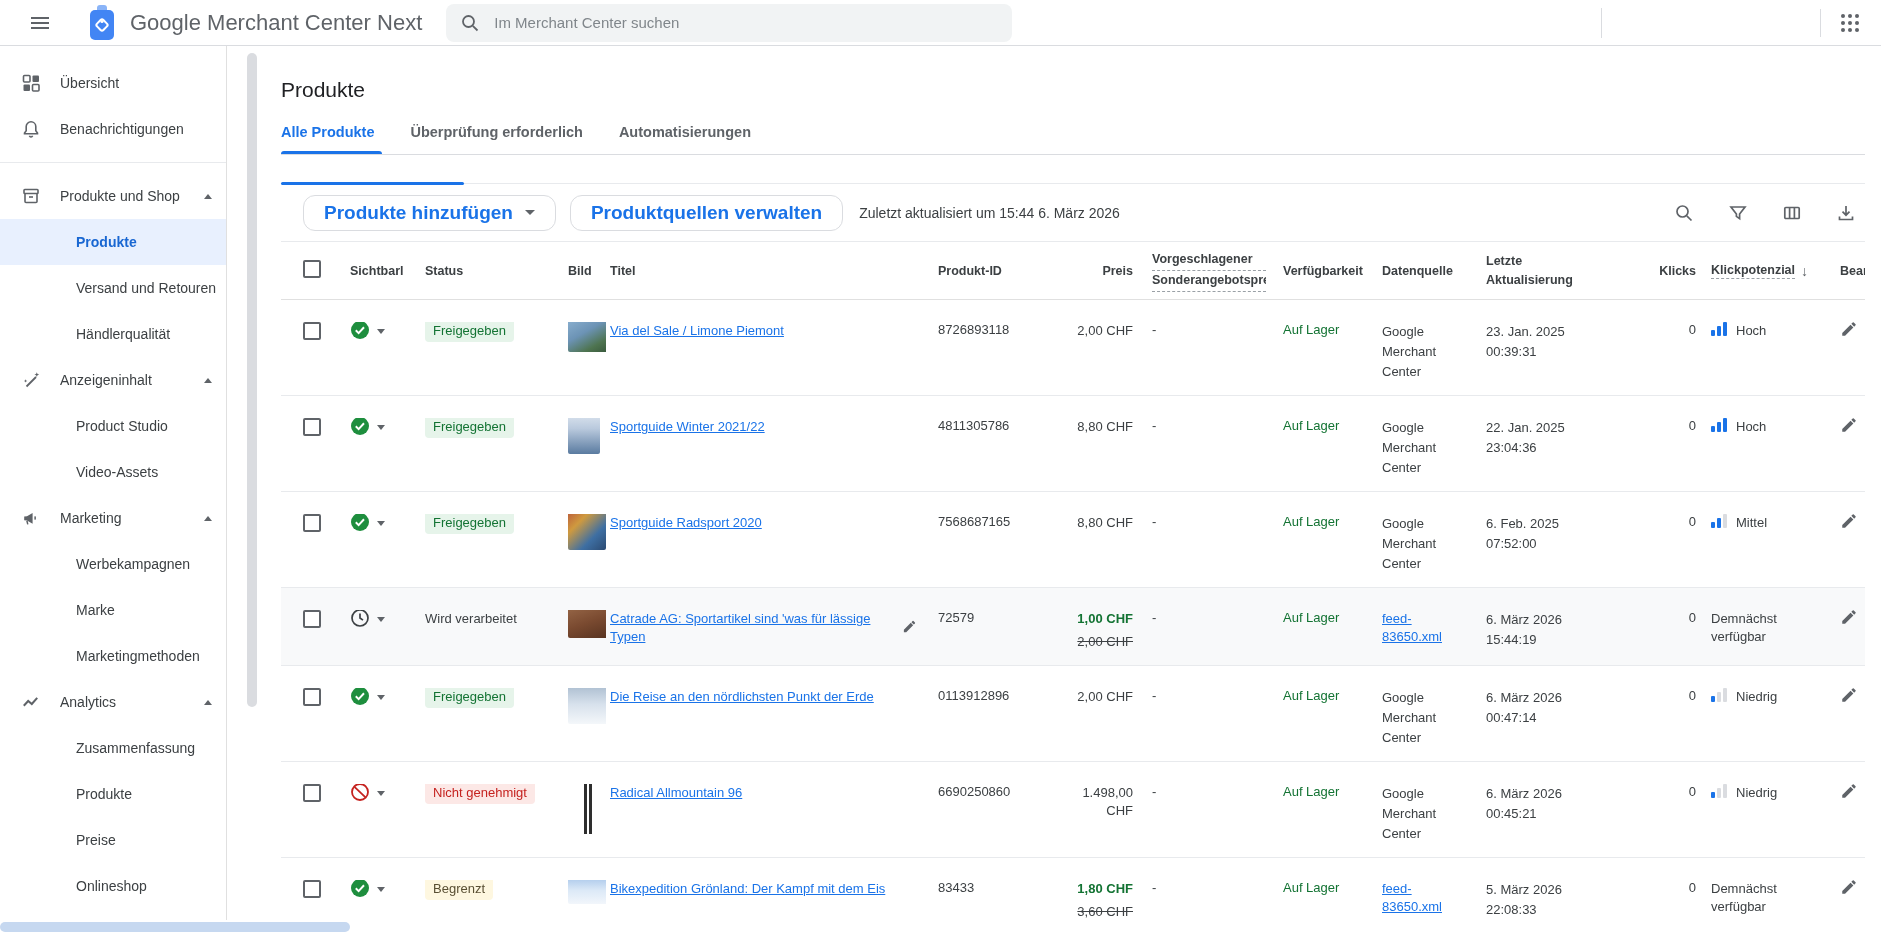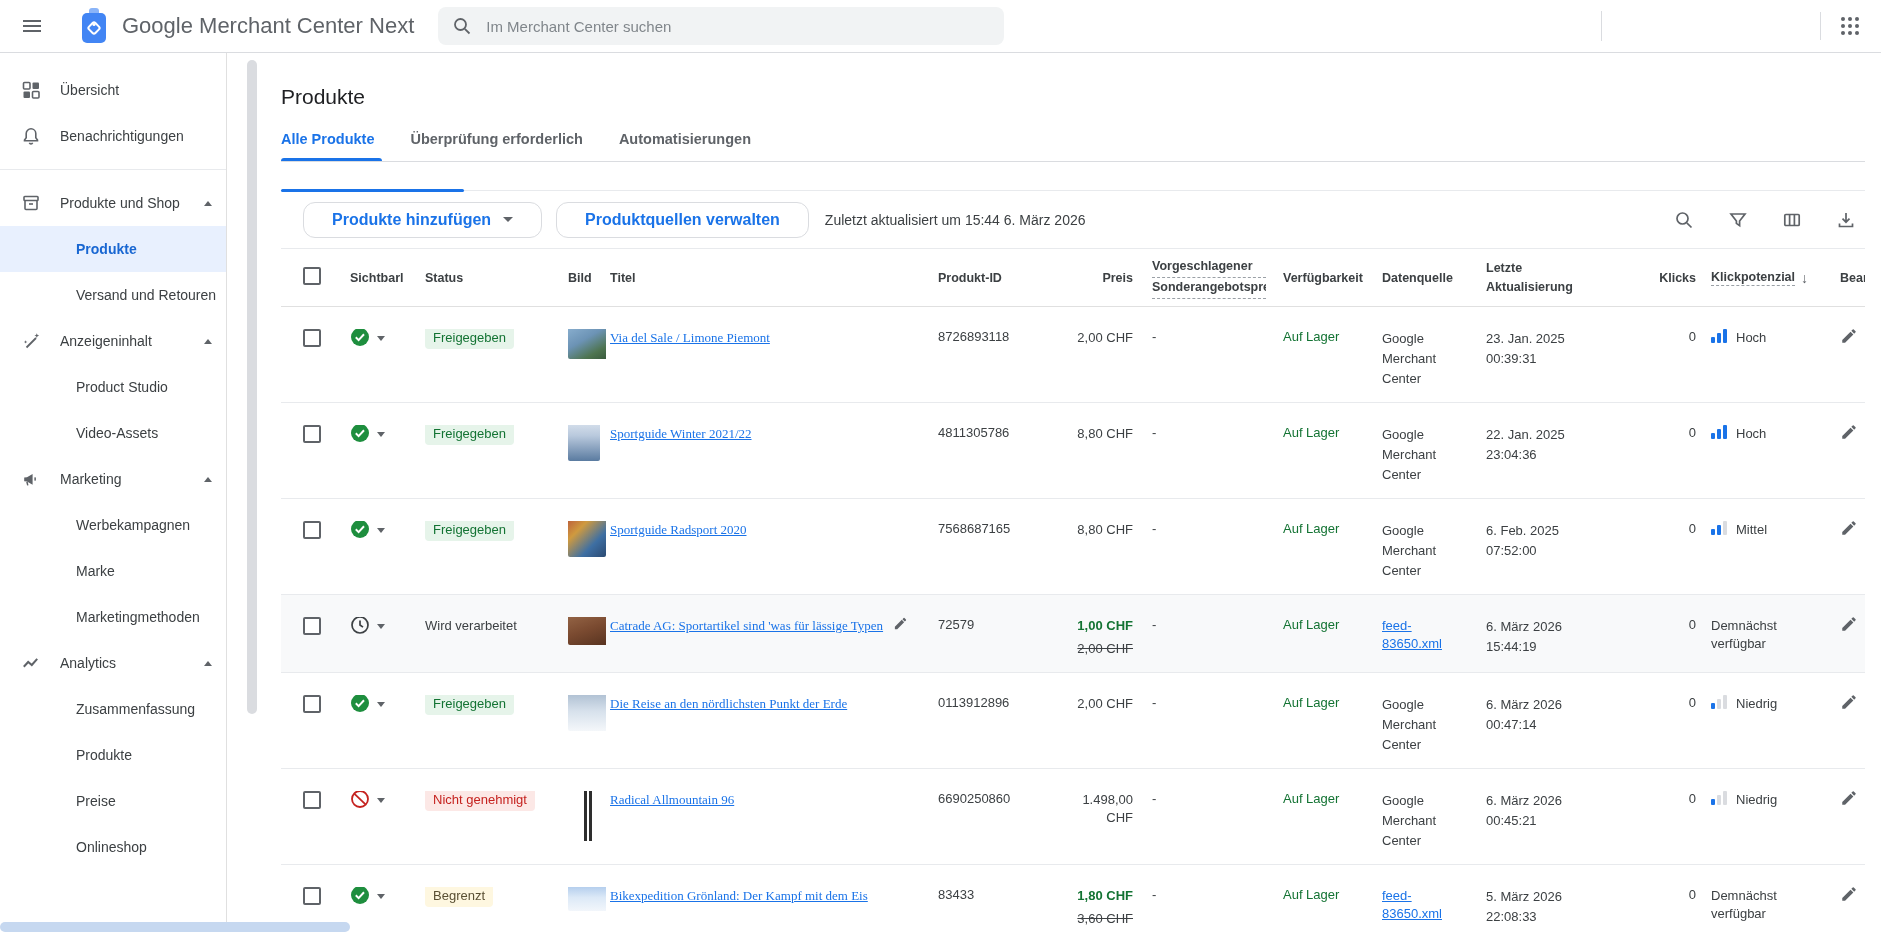--- a/index.html
+++ b/index.html
@@ -3,21 +3,21 @@
 <meta charset="utf-8">
 <style>
   * { box-sizing: border-box; }
   html,body { margin:0; padding:0; }
   body {
     width:1881px; height:933px; overflow:hidden; position:relative;
     background:#fff; color:#3c4043;
     font-family:"Liberation Sans", sans-serif; font-size:13px;
   }
   
-  .topbar { height:53px; border-bottom:1px solid #dadce0; display:flex; align-items:center; padding-left:10px; }
+  .topbar { height:46px; border-bottom:1px solid #dadce0; display:flex; align-items:center; padding-left:18px; }
   .hamburger { width:44px; height:44px; border:none; background:transparent; display:flex; flex-direction:column; justify-content:center; align-items:center; gap:3px; cursor:pointer; }
   .hamburger i { display:block; width:18px; height:2px; background:#5f6368; }
   .logo { margin-left:26px; display:flex; align-items:center; }
   .app-title { margin-left:14px; font-size:22px; color:#5f6368; white-space:nowrap; letter-spacing:0; }
   .searchbox { margin-left:24px; width:566px; height:38px; background:#f1f3f4; border-radius:8px; display:flex; align-items:center; padding:0 14px; }
   .searchbox svg { flex:none; }
   .searchbox input { border:none; outline:none; background:transparent; margin-left:12px; width:100%; font-size:15px; color:#202124; font-family:"Liberation Sans",sans-serif; }
   .searchbox input::placeholder { color:#80868b; }
   .topbar-right { margin-left:auto; display:flex; align-items:center; }
   .tb-divider { width:1px; background:#dadce0; }
@@ -42,21 +42,21 @@
   .main { flex:1; padding:0 16px 0 54px; overflow:hidden; }
   h1.page-title { margin:32px 0 0; font-size:21px; font-weight:400; color:#202124; }
   .tabs { margin-top:9px; display:flex; border-bottom:1px solid #dadce0; }
   .tab { position:relative; padding:13px 18px 14px; font-size:14.5px; font-weight:bold; color:#5f6368; cursor:pointer; white-space:nowrap; }
   .tab:first-child { padding-left:0; }
   .tab.active { color:#1a73e8; }
   .tab.active::after { content:""; position:absolute; left:0; right:10px; bottom:0; height:3px; border-radius:3px 3px 0 0; background:#1a73e8; }
   .subline { margin-top:28px; height:1px; background:#e8eaed; position:relative; }
   .subline .blue-seg { position:absolute; left:0; top:-1px; width:183px; height:3px; border-radius:2px; background:#1a73e8; }
   .toolbar { height:58px; display:flex; align-items:center; border-bottom:1px solid #e8eaed; }
-  .btn { height:36px; border:1px solid #dadce0; border-radius:12px; background:#fff; color:#1a73e8; font-size:16px; font-weight:bold; font-family:"Liberation Sans",sans-serif; padding:0 28px; display:flex; align-items:center; cursor:pointer; white-space:nowrap; }
+  .btn { height:36px; border:1px solid #dadce0; border-radius:12px; background:#fff; color:#1a73e8; font-size:19px; font-weight:bold; font-family:"Liberation Sans",sans-serif; padding:0 20px; display:flex; align-items:center; cursor:pointer; white-space:nowrap; }
   .btn .dd-caret { margin-left:12px; width:0; height:0; border-left:5px solid transparent; border-right:5px solid transparent; border-top:5px solid #5f6368; }
   .btn-add { margin-left:22px; }
   .btn-src { margin-left:14px; }
   .last-updated { margin-left:16px; font-size:14px; color:#3c4043; white-space:nowrap; }
   .toolbar-icons { margin-left:auto; display:flex; gap:30px; margin-right:7px; }
   .icon-btn { border:none; background:transparent; padding:2px; cursor:pointer; display:flex; }
   
   .grid-row { display:grid; grid-template-columns:44px 96px 120px 65px 325px 140px 68px 127px 110px 100px 145px 80px 125px 1fr; }
   .thead { height:58px; align-items:center; border-bottom:1px solid #e0e0e0; color:#3c4043; font-weight:bold; font-size:12.5px; }
   .cell { overflow:hidden; }
@@ -91,21 +91,21 @@
   .badge-plain { background:transparent; color:#3c4043; padding-left:0; }
   .pimg { border-radius:2px; margin-top:-6px; }
   .pimg-1 { width:50px; height:36px; background:linear-gradient(150deg,#8fb4d4 0%,#6c93b5 40%,#4e7450 70%,#2f4d33 100%); }
   .pimg-2 { width:32px; height:46px; background:linear-gradient(180deg,#e8eef5 0%,#b9c9dd 45%,#5a7ba0 100%); margin-top:-10px; }
   .pimg-3 { width:38px; height:46px; background:linear-gradient(135deg,#b5493a 0%,#cf9a3f 35%,#3e6fa3 70%,#2b4a72 100%); margin-top:-10px; }
   .pimg-4 { width:48px; height:34px; background:linear-gradient(160deg,#9a6a4a 0%,#7a4a30 50%,#53301e 100%); }
   .pimg-5 { width:44px; height:44px; background:linear-gradient(180deg,#9fb3c8 0%,#d7e1ec 55%,#f4f7fa 100%); margin-top:-8px; }
   .pimg-6 { width:12px; height:60px; margin-left:14px; margin-top:-10px;
             background:linear-gradient(90deg,#fff 0 2px,#2e2e2e 2px 5px,#fff 5px 7px,#2e2e2e 7px 10px,#fff 10px 12px); }
   .pimg-7 { width:48px; height:30px; background:linear-gradient(180deg,#9fc0e8 0%,#dce9f7 55%,#f2f6fb 100%); }
-  .title-wrap { display:flex; align-items:flex-start; gap:10px;font-family:Liberation Serif, serif; }
+  .title-wrap { display:flex; align-items:center; gap:10px; }
   a.tlink { color:#1a73e8; text-decoration:underline; line-height:18px; }
   .title-pencil { cursor:pointer; flex:none; margin-top:-1px; }
   .price-cur { line-height:18px; }
   .price-cur.green { color:#137333; font-weight:bold; }
   .price-old { color:#3c4043; text-decoration:line-through; line-height:18px; margin-top:5px; }
   .avail { color:#137333; }
   .src-text { line-height:20px; }
   .upd div { line-height:20px; }
   .bars { display:inline-flex; align-items:flex-end; gap:2px; height:14px; margin-right:9px; flex:none; }
   .bars i { width:4px; background:#dadce0; border-radius:1px; }
@@ -196,20 +196,23 @@
           </svg>
         </span>
         <span class="s-label">Produkte und Shop</span>
         <span class="caret-up"></span>
       </div>
       <div class="side-item sub selected">
         <span class="s-label">Produkte</span>
       </div>
       <div class="side-item sub">
         <span class="s-label">Versand und Retouren</span>
+      </div>
+      <div class="side-item sub">
+        <span class="s-label">Händlerqualität</span>
       </div>
       <div class="side-item">
         <span class="s-icon">
           <svg width="20" height="20" viewBox="0 0 20 20">
             <path d="M5.5 16.5L15 7" stroke="#5f6368" stroke-width="1.8" fill="none"></path>
             <path d="M15.8 2.2l.7 1.7 1.7.7-1.7.7-.7 1.7-.7-1.7-1.7-.7 1.7-.7z" fill="#5f6368"></path>
             <path d="M4.6 9.2l.5 1.2 1.2.5-1.2.5-.5 1.2-.5-1.2-1.2-.5 1.2-.5z" fill="#5f6368"></path>
           </svg>
         </span>
         <span class="s-label">Anzeigeninhalt</span>

